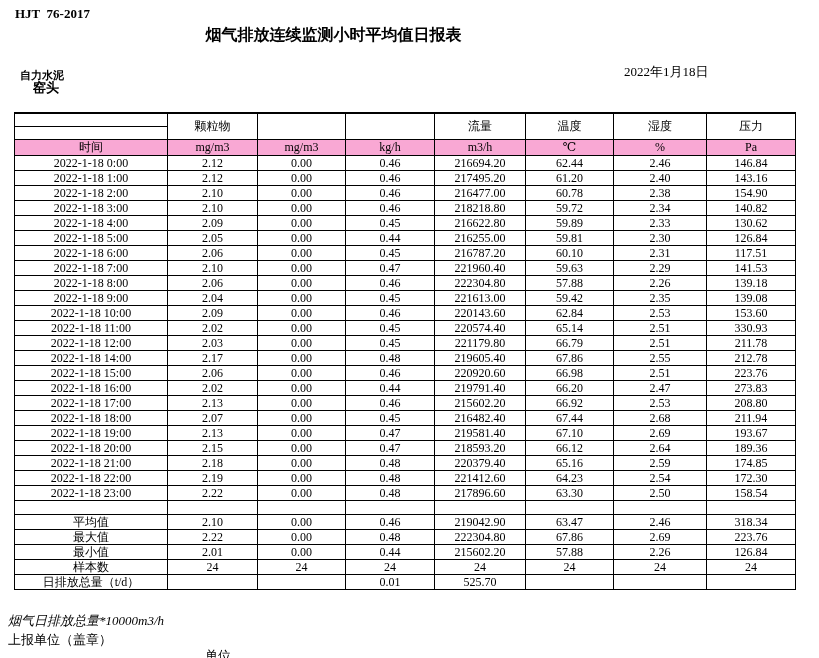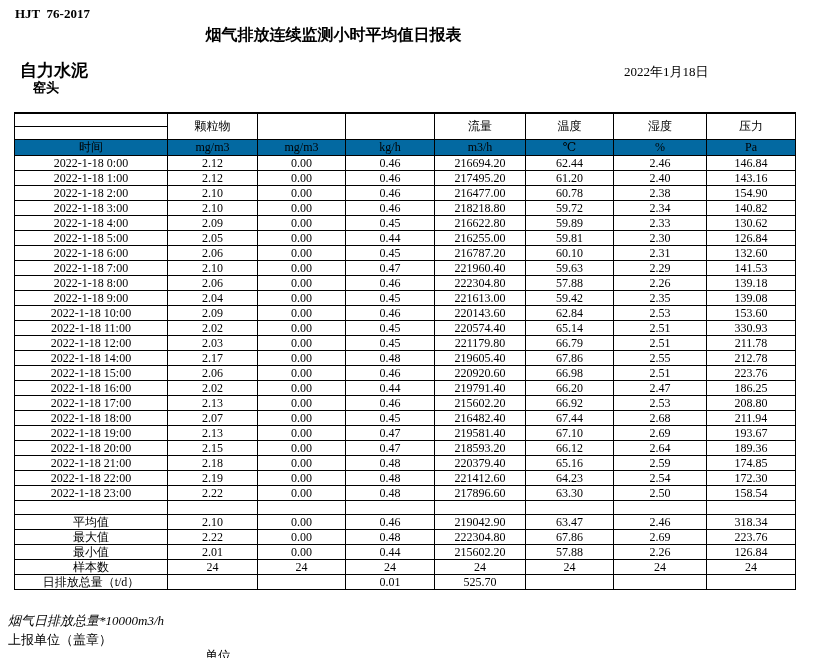--- a/index.html
+++ b/index.html
@@ -24,21 +24,21 @@
   }
   .report-title {
     position: absolute;
     left: 0; top: 25px;
     width: 643px;
     text-align: center;
     font-weight: bold;
     font-size: 16px;
     padding-left: 12px;
   }
-  .company { position: absolute; left: 20px; top: 59px; font-weight: bold; font-size: 17px; font-family: Liberation Mono, monospace; }
+  .company { position: absolute; left: 20px; top: 68px; font-weight: bold; font-size: 11px; font-family: Liberation Mono, monospace; }
   .location { position: absolute; left: 33px; top: 79px; font-weight: bold; font-size: 13px; }
   .report-date { position: absolute; left: 624px; top: 63px; font-size: 13px; }
 
   table.report {
     position: absolute;
     left: 14px; top: 112px;
     width: 781px;
     border-collapse: collapse;
     table-layout: fixed;
     border-top: 2px solid #000;
@@ -56,21 +56,21 @@
   }
   tr.group-header-row th { height: 25px; line-height: 25px; }
   th.split-cell { position: relative; }
   th.split-cell .split-top {
     position: absolute;
     left: 0; top: 0;
     width: 100%; height: 12px;
     border-bottom: 1px solid #000;
   }
   tr.unit-row th {
-    background: #0369a1;
+    background: #f9a8d4;
     height: 15px; line-height: 15px;
   }
   tr.spacer-row td { height: 13px; }
   .footer-note {
     position: absolute;
     left: 8px; top: 612px;
     font-size: 13px;
     font-style: italic;
   }
   .sign-line {
@@ -189,21 +189,21 @@
       <td>126.84</td>
     </tr>
         <tr>
       <td>2022-1-18 6:00</td>
       <td>2.06</td>
       <td>0.00</td>
       <td>0.45</td>
       <td>216787.20</td>
       <td>60.10</td>
       <td>2.31</td>
-      <td>132.60</td>
+      <td>117.51</td>
     </tr>
         <tr>
       <td>2022-1-18 7:00</td>
       <td>2.10</td>
       <td>0.00</td>
       <td>0.47</td>
       <td>221960.40</td>
       <td>59.63</td>
       <td>2.29</td>
       <td>141.53</td>
@@ -279,21 +279,21 @@
       <td>223.76</td>
     </tr>
         <tr>
       <td>2022-1-18 16:00</td>
       <td>2.02</td>
       <td>0.00</td>
       <td>0.44</td>
       <td>219791.40</td>
       <td>66.20</td>
       <td>2.47</td>
-      <td>186.25</td>
+      <td>273.83</td>
     </tr>
         <tr>
       <td>2022-1-18 17:00</td>
       <td>2.13</td>
       <td>0.00</td>
       <td>0.46</td>
       <td>215602.20</td>
       <td>66.92</td>
       <td>2.53</td>
       <td>208.80</td>

